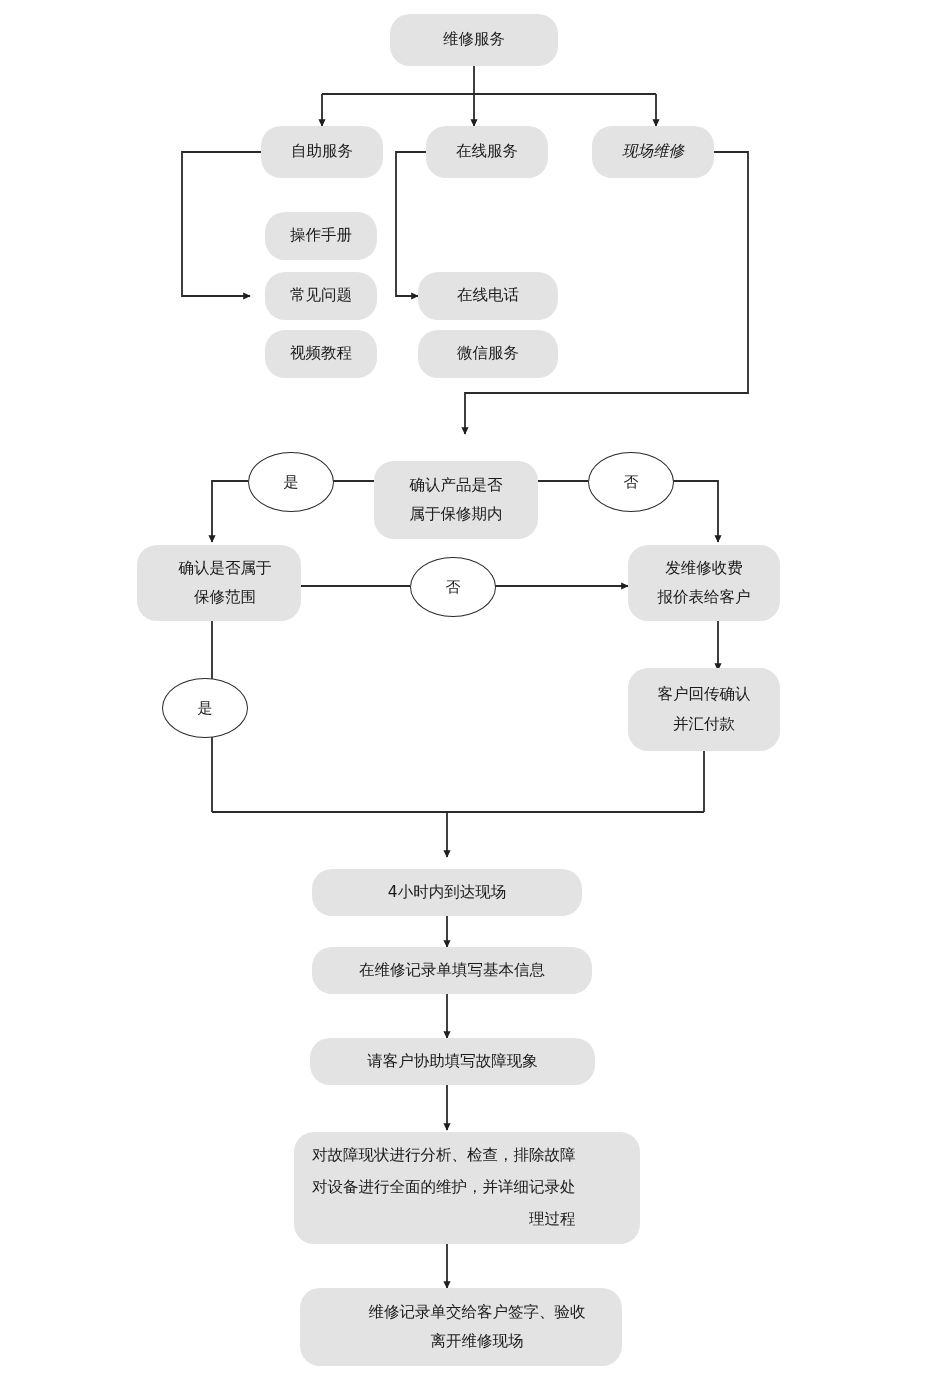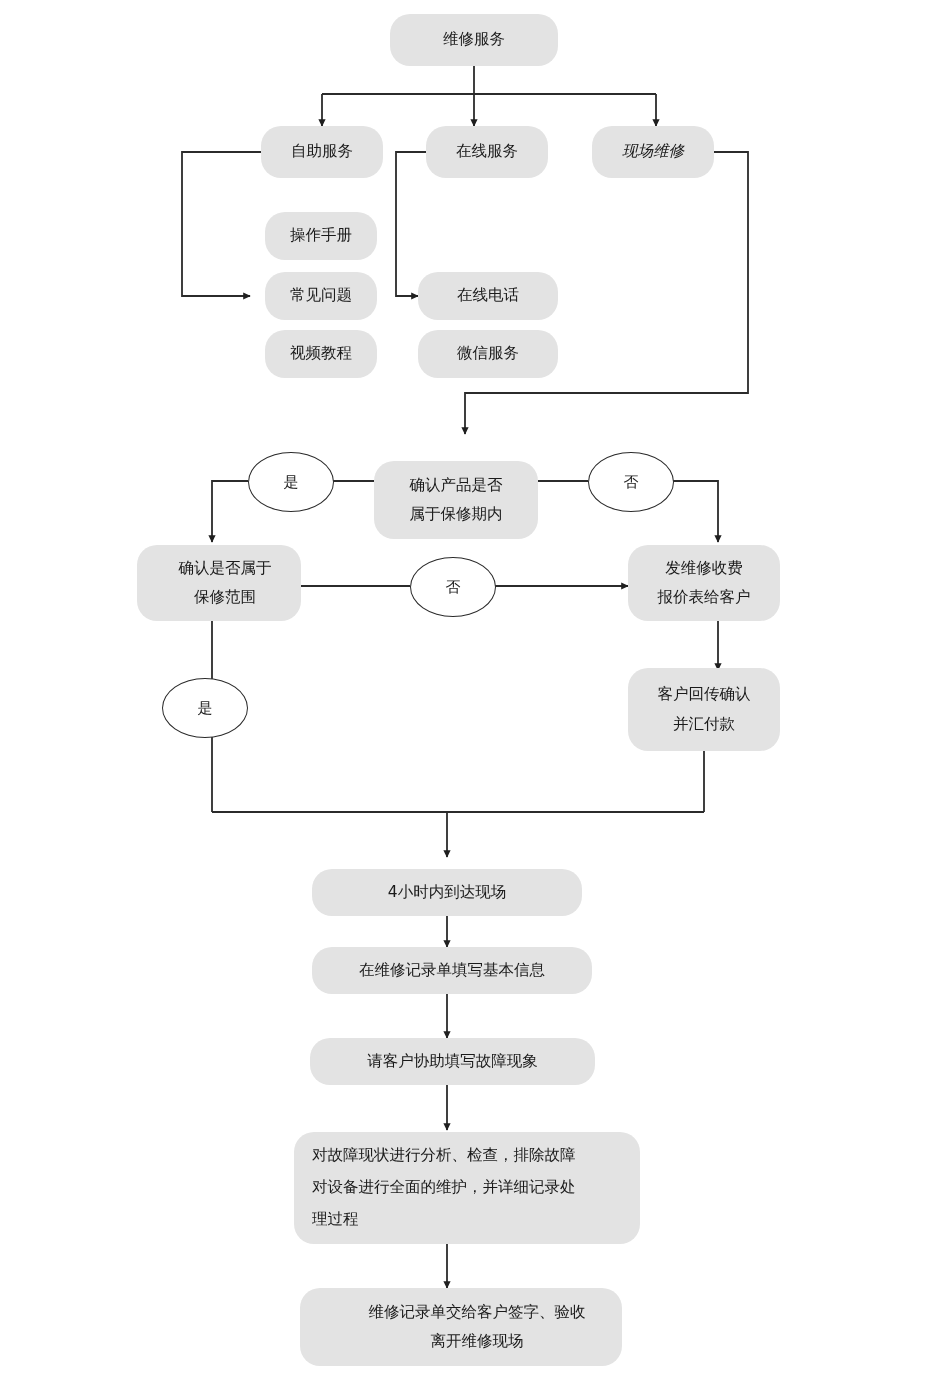--- a/index.html
+++ b/index.html
@@ -180,21 +180,21 @@
   </div>
 
   <div class="node box" style="left:312px; top:947px; width:280px; height:47px;">
     <span>在维修记录单填写基本信息</span>
   </div>
 
   <div class="node box" style="left:310px; top:1038px; width:285px; height:47px;">
     <span>请客户协助填写故障现象</span>
   </div>
 
-  <div class="node box" style="left:294px; top:1132px; width:346px; height:112px; padding:6px 18px; align-items:flex-start; text-align:left; line-height:2.05;">
+  <div class="node box" style="left:294px; top:1132px; width:346px; height:112px; padding:6px 18px; align-items:flex-start; text-align:right; line-height:2.05;">
     <span>对故障现状进行分析、检查，排除故障
 对设备进行全面的维护，并详细记录处
 理过程</span>
   </div>
 
   <div class="node box" style="left:300px; top:1288px; width:322px; height:78px;padding-left:32px;">
     <span>维修记录单交给客户签字、验收
 离开维修现场</span>
   </div>
 

